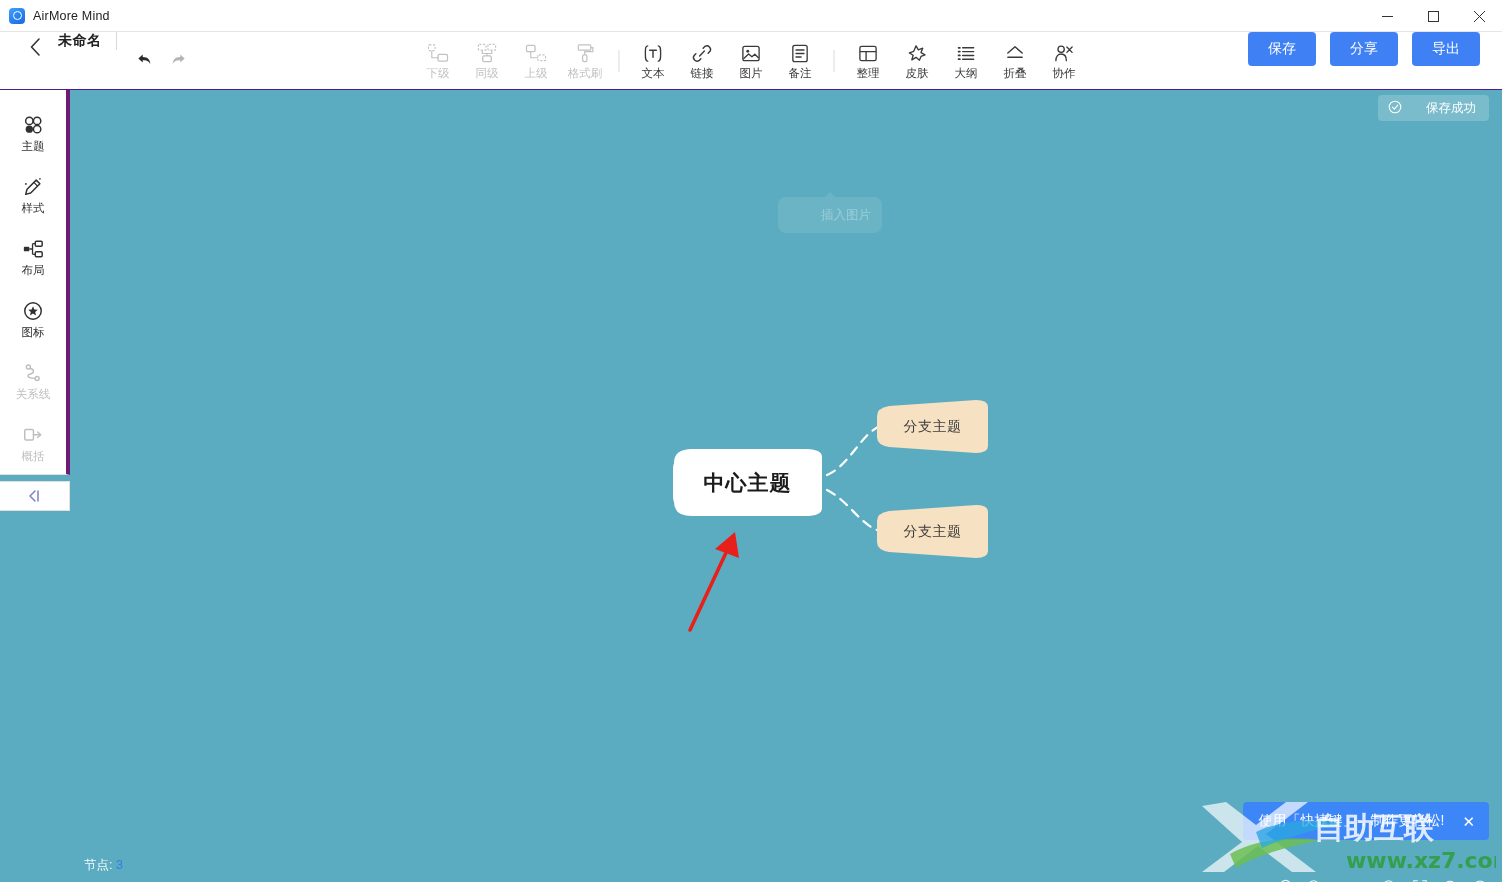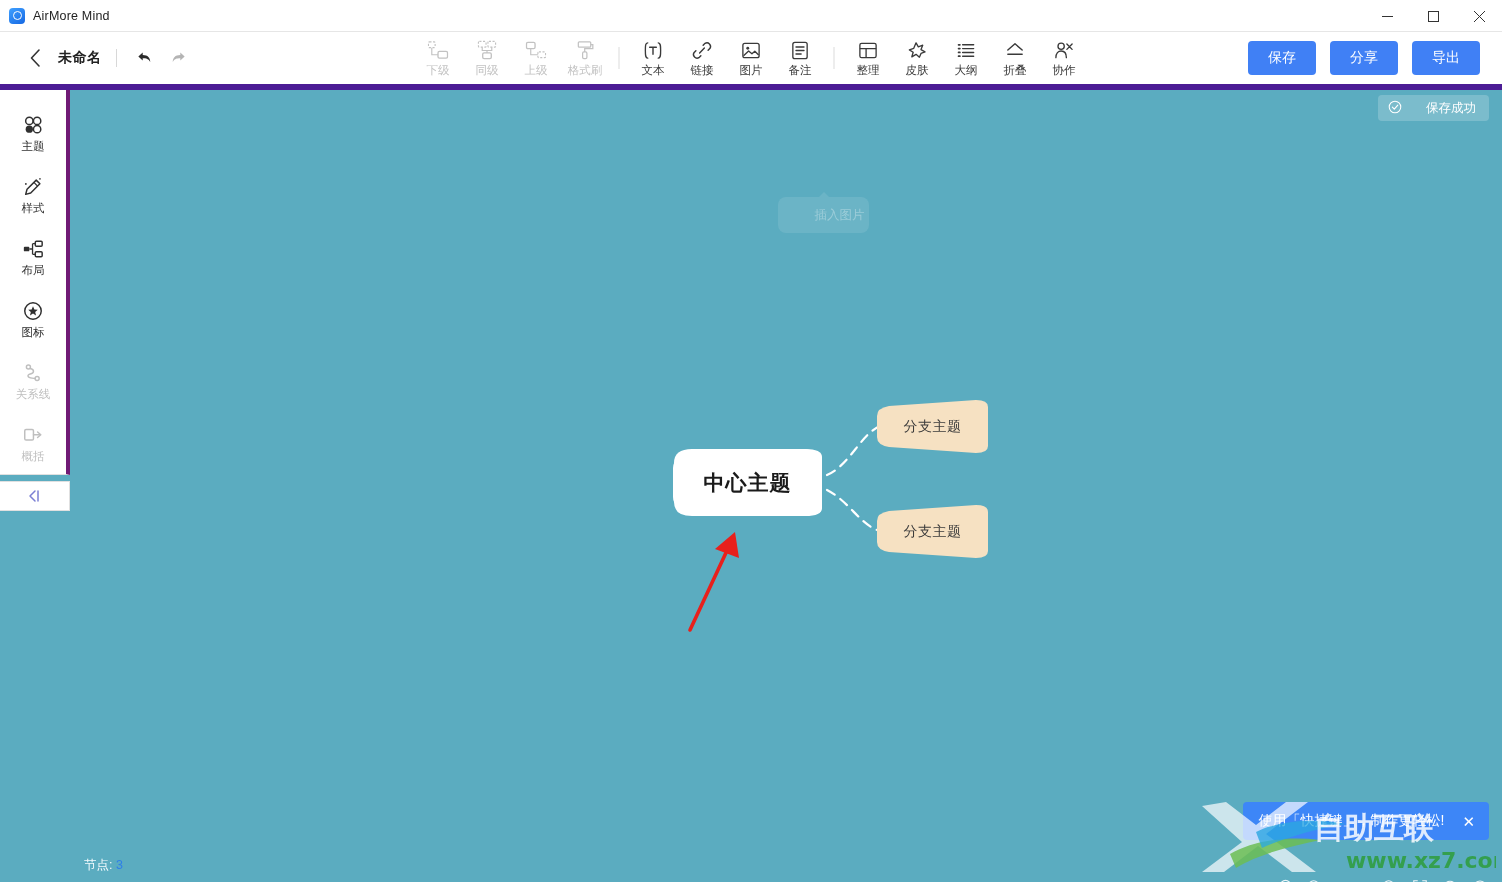--- a/index.html
+++ b/index.html
@@ -46,22 +46,22 @@
     width: 46px; height: 32px;
     display: flex; align-items: center; justify-content: center;
     color: #333;
   }
   .win-btn svg { display: block; }
 
   
   .toolbar {
     height: 58px; flex: 0 0 58px;
     background: #ffffff;
-    display: flex; align-items: center;
-    border-bottom: 6px solid #4c1d95;
+    display: flex; 
+    border-bottom: 1px solid #4c1d95;
     position: relative;
     z-index: 5;
   }
   .back-arrow {
     width: 30px; height: 30px; margin-left: 20px;
     display: flex; align-items: center; justify-content: center;
     color: #333;
   }
   .doc-title {
     font-size: 14px; font-weight: bold; color: #222;
@@ -150,21 +150,21 @@
   }
 
   
   .canvas {
     flex: 1 1 auto; position: relative;
   }
 
   
   .ghost-tip {
     position: absolute; left: 708px; top: 107px;
-    width: 91px; height: 36px; border-radius: 8px;
+    width: 104px; height: 36px; border-radius: 8px;
     background: rgba(255,255,255,0.10);
     color: rgba(255,255,255,0.32);
     font-size: 12.5px;
     display: flex; align-items: center; justify-content: center; padding-left: 32px;
   }
   .ghost-tip::before {
     content: ""; position: absolute; top: -5px; left: 50%;
     margin-left: -5px;
     border-left: 5px solid transparent;
     border-right: 5px solid transparent;

